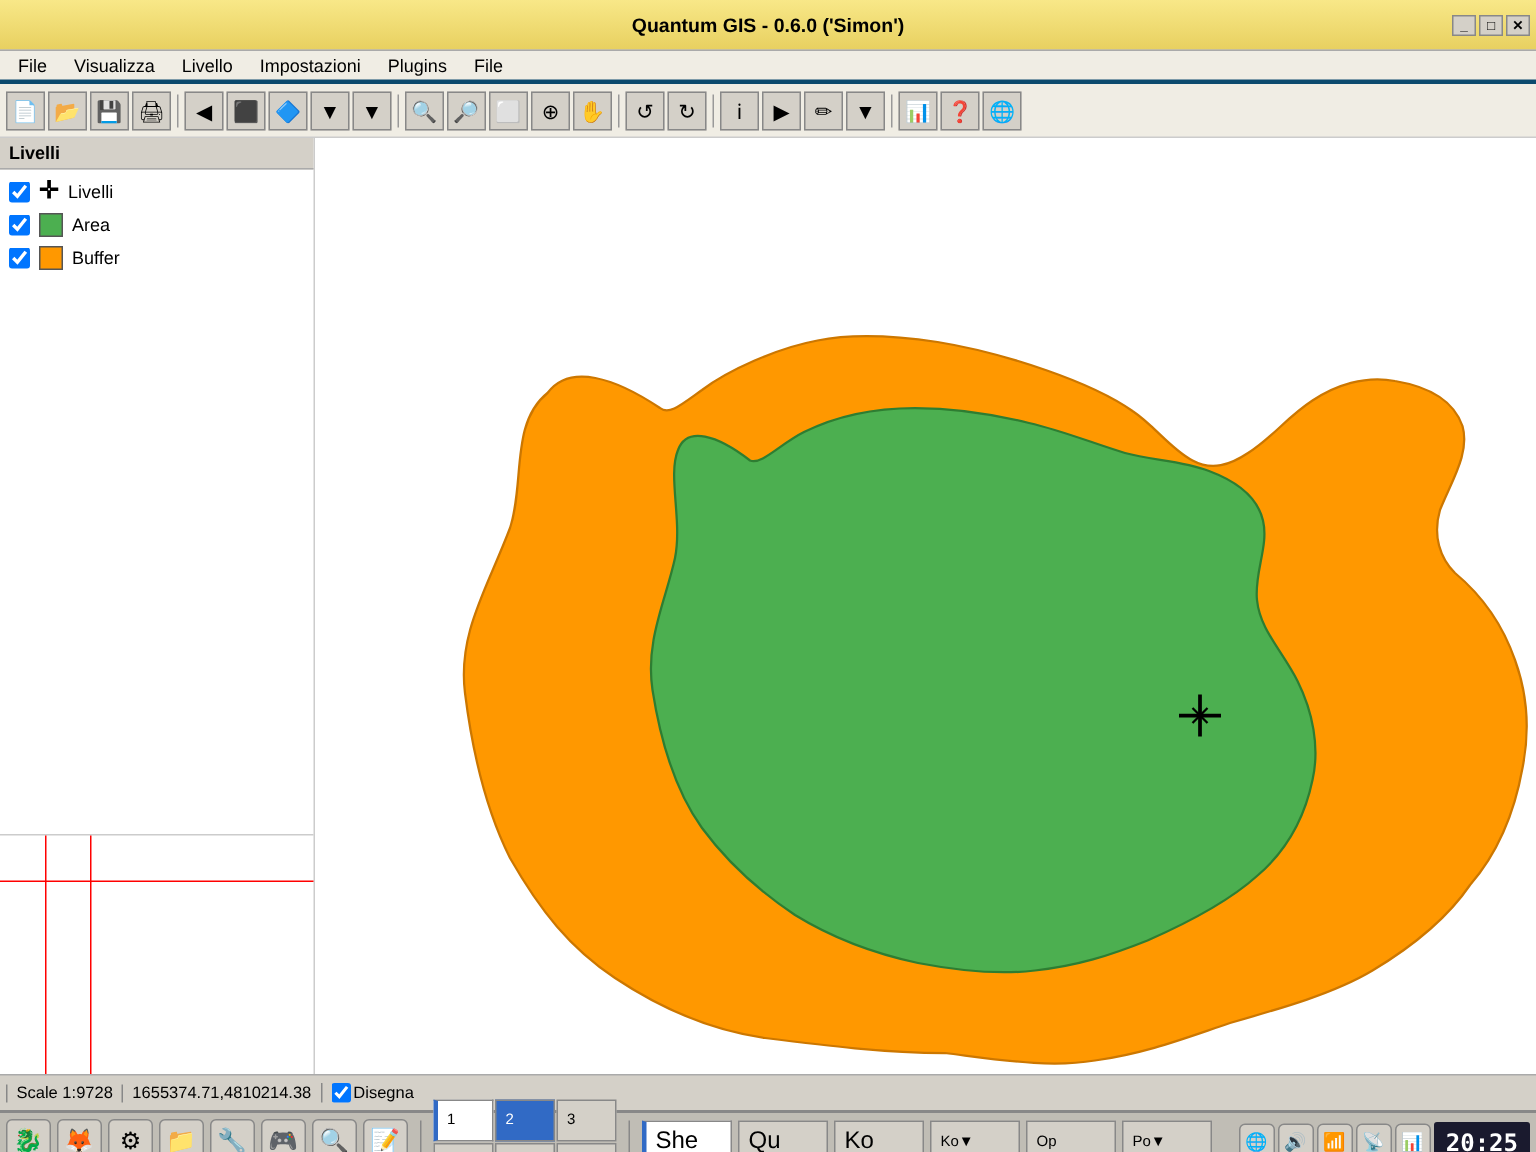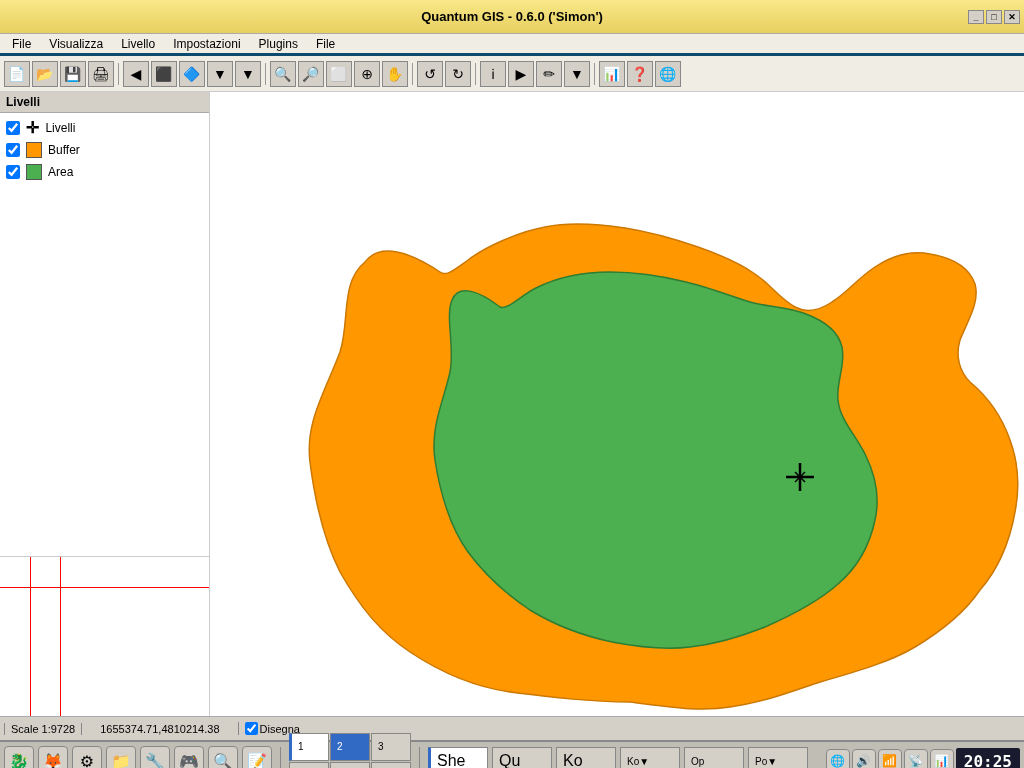--- a/index.html
+++ b/index.html
@@ -143,21 +143,21 @@
       flex: 1;
       padding: 0 6px;
     }
     #status-scale-section {
       display: flex;
       align-items: center;
       border-left: 1px solid #888;
       padding: 0 6px;
     }
     #status-coords {
-      padding: 0 18px;
+      padding: 0 6px;
       border-left: 1px solid #888;
     }
     #status-disegna {
       padding: 0 6px;
       border-left: 1px solid #888;
       display: flex;
       align-items: center;
       gap: 2px;
     }
 
@@ -293,28 +293,28 @@
     <div id="layers-list">
 
       <div class="layer-item">
         <input type="checkbox" class="layer-checkbox" checked="" style="">
         <span class="layer-icon-centroid">✛</span>
         <span>Livelli</span>
       </div>
 
       <div class="layer-item">
         <input type="checkbox" class="layer-checkbox" checked="" style="">
+        <div class="layer-color-box" style="background:#4caf50;"></div>
+        <span>Area</span>
+      </div>
+
+      <div class="layer-item">
+        <input type="checkbox" class="layer-checkbox" checked="" style="">
         <div class="layer-color-box" style="background:#ff9800;"></div>
         <span>Buffer</span>
-      </div>
-
-      <div class="layer-item">
-        <input type="checkbox" class="layer-checkbox" checked="" style="">
-        <div class="layer-color-box" style="background:#4caf50;"></div>
-        <span>Area</span>
       </div>
     </div>
 
     <div id="layers-bottom">
       <div class="red-line-v" style="left:30px;"></div>
       <div class="red-line-v" style="left:60px;"></div>
       <div class="red-line-h" style="top:30px;"></div>
     </div>
   </div>
 

